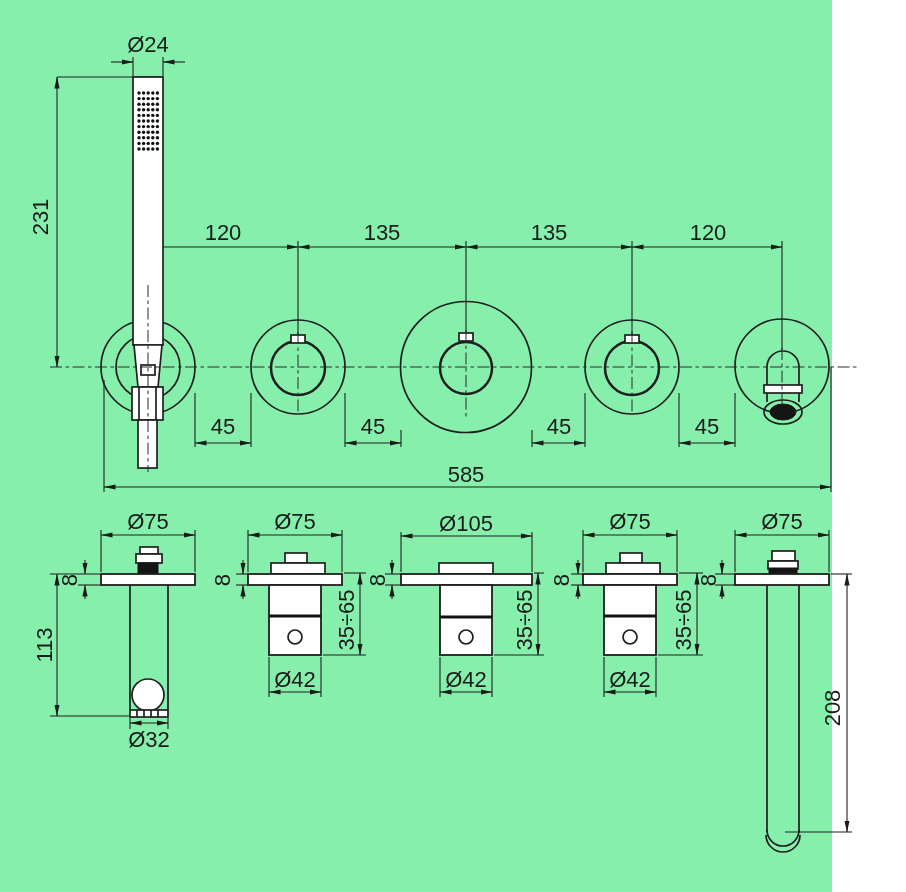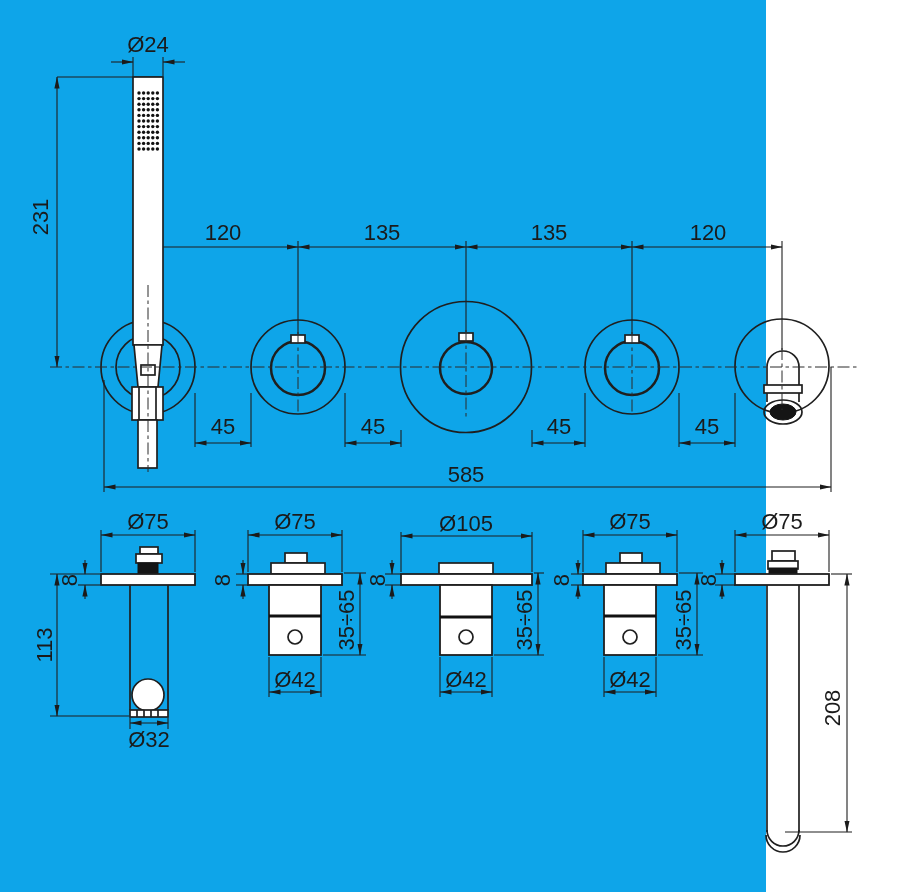--- a/index.html
+++ b/index.html
@@ -1,16 +1,16 @@
 <!DOCTYPE html>
 <html><head>
 <meta charset="utf-8">
 <style>
   html,body{margin:0;padding:0;background:#ffffff;}
-  .stage{width:766px;height:892px;background:#0ea5e9;position:relative;font-family:"Liberation Sans",sans-serif;}
+  .stage{width:832px;height:892px;background:#86efac;position:relative;font-family:"Liberation Sans",sans-serif;}
   svg{display:block;}
   text{font-family:"Liberation Sans",sans-serif;fill:#1b1b1b;font-size:22px;}
   .thin{stroke:#1f1f1f;stroke-width:1.1;fill:none;}
   .geo{stroke:#1f1f1f;stroke-width:1.7;fill:none;}
   .geow{stroke:#1f1f1f;stroke-width:1.7;fill:#ffffff;}
   .geob{stroke:#1f1f1f;stroke-width:1.8;fill:#ffffff;}
   .knob{stroke:#1f1f1f;stroke-width:2.5;fill:none;}
   .cl{stroke:#2a2a2a;stroke-width:1;fill:none;stroke-dasharray:12 3.5 3.5 3.5;}
   .thick{stroke:#111;stroke-width:3.2;fill:none;}
   .blk{fill:#151515;stroke:#151515;}

